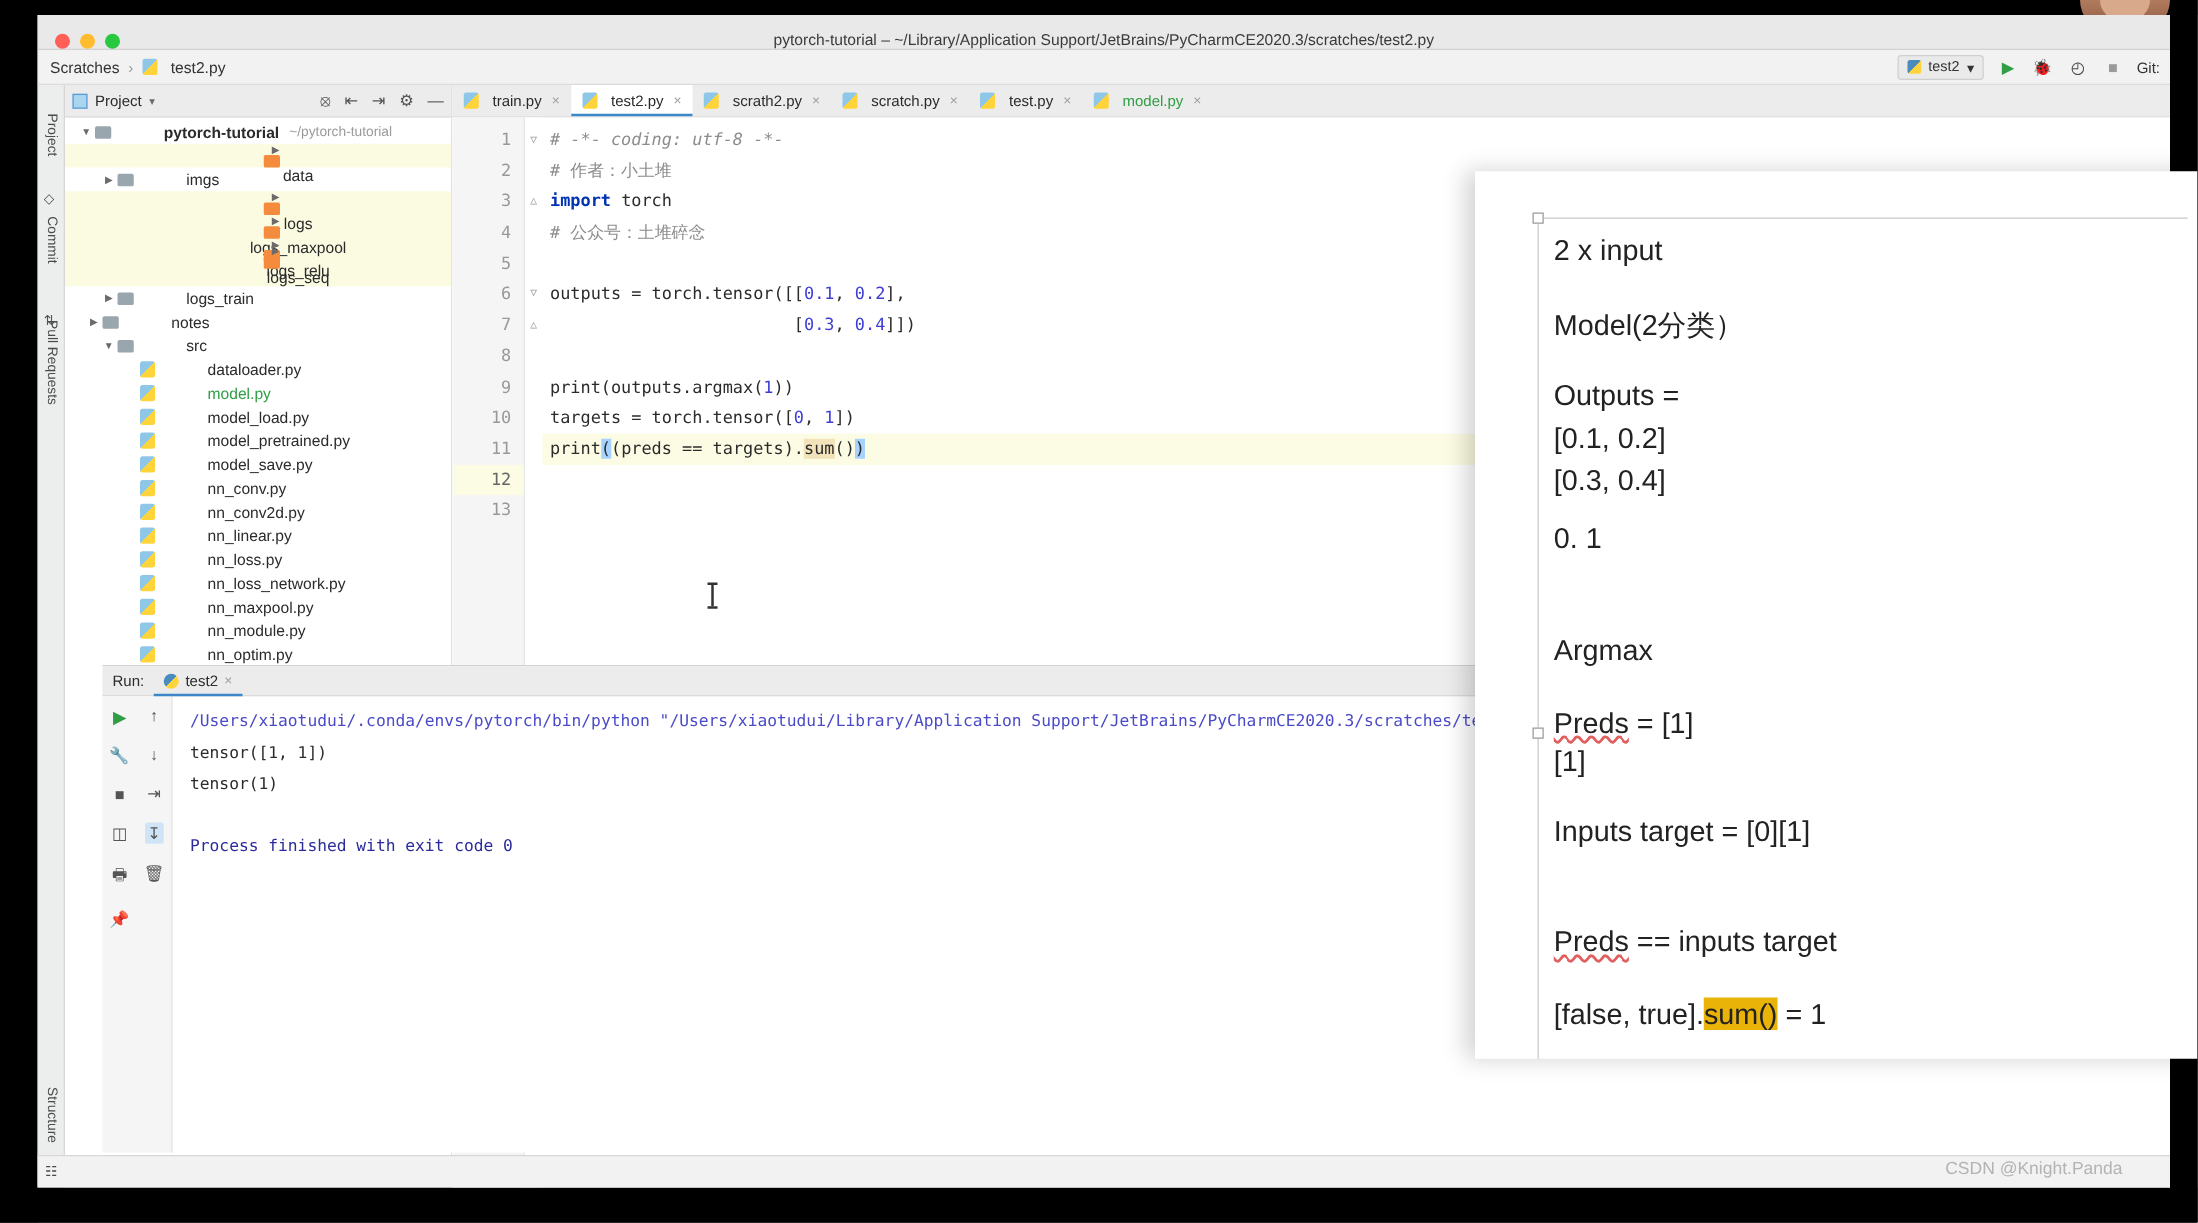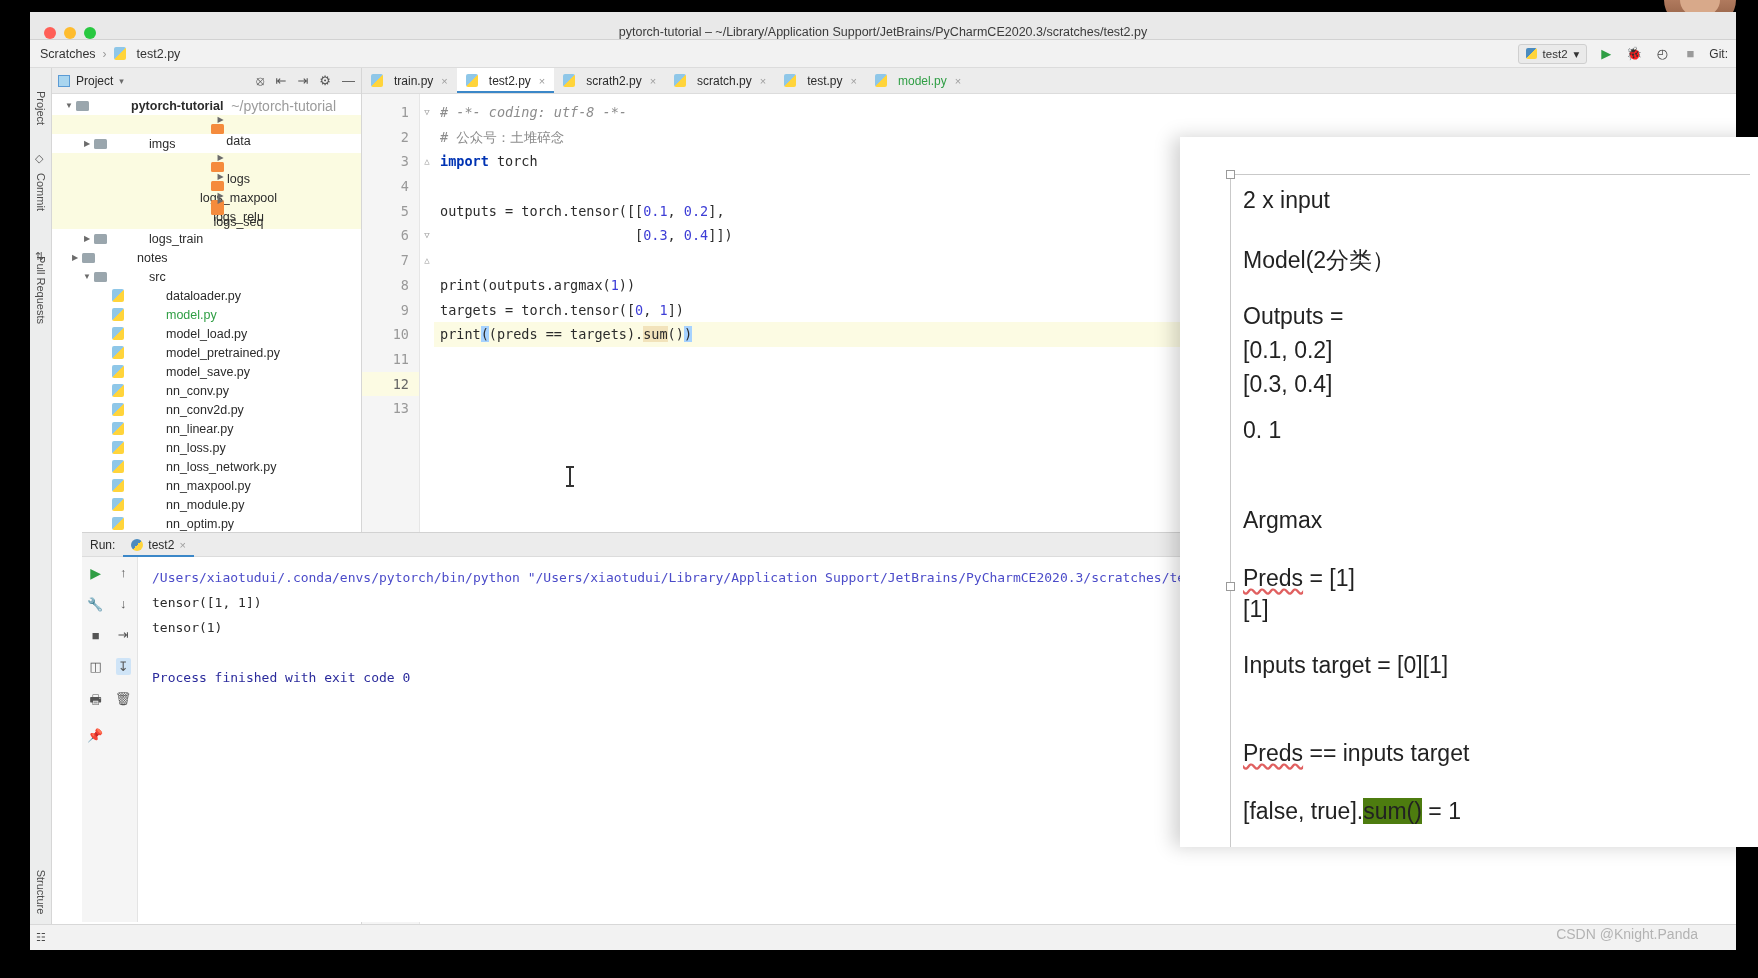--- a/index.html
+++ b/index.html
@@ -80,21 +80,21 @@
   .arrow.right::before { content:'\25B6'; }
   .fold { width:13px; height:10px; border-radius:1.5px; margin-right:6px; flex:none; }
   .fold.gray { background:#9aa6ad; }
   .fold.orange { background:#f58b3c; }
   .pyico { width:12px; height:13px; margin-right:6px; flex:none; position:relative; }
   .pyico::before { content:''; position:absolute; inset:0;
      background:linear-gradient(135deg,#8fc7e8 0 50%, #ffd43b 50% 100%); border-radius:2px; }
   .nm { color:#2b2b2b;margin-left:36px; }
   .nm.bold { font-weight:bold; }
   .nm.green { color:#2f9e44; }
-  .path { color:#9b9b9b; margin-left:8px; font-size:14px; }
+  .path { color:#9b9b9b; margin-left:8px; font-size:11px; }
 
   
   .editor-wrap { flex:1; display:flex; flex-direction:column; background:#fff; min-width:0; }
   .tabbar { height:26px; background:#ececec; border-bottom:1px solid #dcdcdc;
             display:flex; align-items:stretch; }
   .etab { display:flex; align-items:center; gap:5px; padding:0 9px; font-size:12px;
           color:#2b2b2b; position:relative; }
   .etab.active { background:#fff; }
   .etab.active::after { content:''; position:absolute; left:0; right:0; bottom:0; height:2px; background:#3b87c8; }
   .etab .x { color:#9d9d9d; font-size:11px; margin-left:3px; }
@@ -158,21 +158,21 @@
              background:#fff; box-shadow:-7px 0 18px rgba(0,0,0,0.18);text-decoration:underline; }
   .ov-inner { position:absolute; left:50px; top:28px; right:0; bottom:0; }
   .ov-line { position:absolute; left:0; top:9px; bottom:0; width:1px; background:#c9c9c9; }
   .ov-hline { position:absolute; left:0; top:9px; width:520px; height:1px; background:#c9c9c9; }
   .handle { position:absolute; width:9px; height:9px; background:#fff; border:1px solid #9a9a9a; }
   .h1 { left:-4px; top:5px; }
   .h2 { left:-4px; top:417px; }
   .ov-txt { position:absolute; left:13px; font-size:23px; color:#222;
             font-family:"Liberation Sans", sans-serif; white-space:nowrap; }
   .ov-ul { text-decoration: underline wavy #e06060; text-decoration-skip-ink:none; }
-  .hl-blue { background:#4d7c0f; }
+  .hl-blue { background:#eab308; }
 
   .wm-bottom { position:absolute; right:60px; bottom:36px; font-size:14px; color:#b3b3b3; }
 </style>
 </head>
 <body>
 
 <div id="root">
 
   <div class="bezel-left"></div>
   <div class="bezel-top"></div>
@@ -415,22 +415,23 @@
             <div class="fmark">▽</div>
             <div class="fmark"></div>
             <div class="fmark">△</div>
             <div class="fmark"></div>
             <div class="fmark"></div>
             <div class="fmark">▽</div>
             <div class="fmark">△</div>
           </div>
           <div class="code">
             <div class="cline"><span class="cm">#&nbsp;-*-&nbsp;coding:&nbsp;utf-8&nbsp;-*-</span></div>
+            <div class="cline"><span class="cm2">#&nbsp;作者：小土堆</span></div>
+            <div class="cline"><span class="kw">import</span> torch</div>
             <div class="cline"><span class="cm2">#&nbsp;公众号：土堆碎念</span></div>
-            <div class="cline"><span class="kw">import</span> torch</div>
             <div class="cline"></div>
             <div class="cline">outputs = torch.tensor([[<span class="num">0.1</span>, <span class="num">0.2</span>],</div>
             <div class="cline">                        [<span class="num">0.3</span>, <span class="num">0.4</span>]])</div>
             <div class="cline"></div>
             <div class="cline">print(outputs.argmax(<span class="num">1</span>))</div>
             <div class="cline">targets = torch.tensor([<span class="num">0</span>, <span class="num">1</span>])</div>
             <div class="cline cur">print<span class="sel">(</span>(preds == targets).<span class="selb">sum</span>()<span class="sel">)</span></div>
             <div class="cline"></div>
             <div class="cursor-i"></div>
             <div class="wm-editor">一张小土堆</div>

